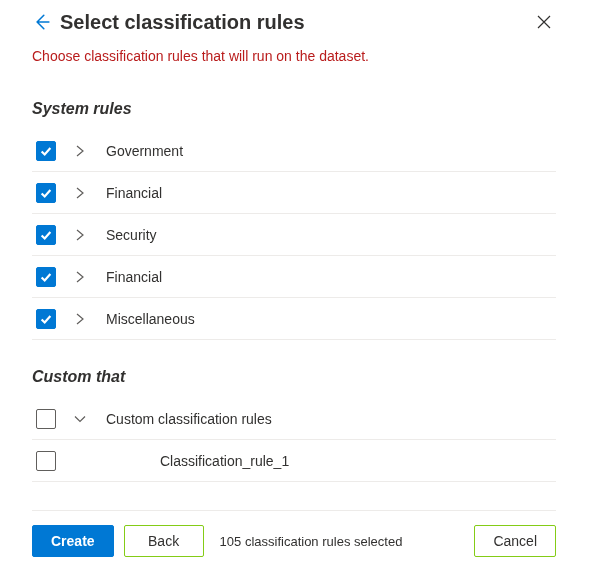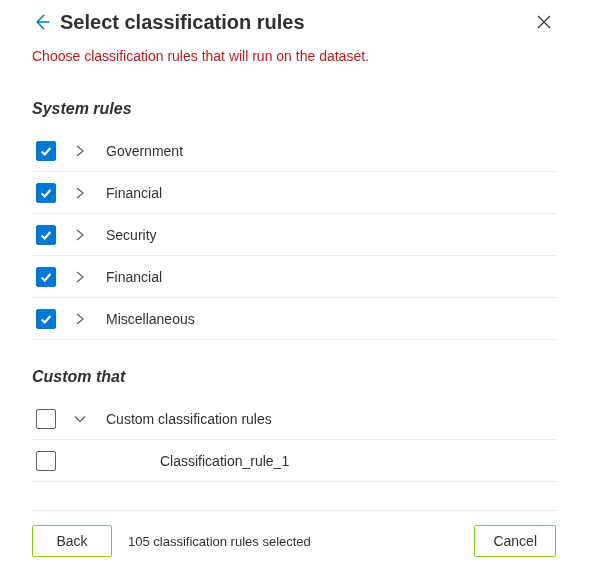--- a/index.html
+++ b/index.html
@@ -268,17 +268,18 @@
     </div>
 
     <div class="rule-row child">
       <span class="checkbox"></span>
       <span class="spacer-indent"></span>
       <span class="rule-label">Classification_rule_1</span>
     </div>
   </div>
 
   <div class="footer">
+    <button class="btn btn-primary">Create</button>
     <button class="btn btn-default">Back</button>
     <span class="status-text">105 classification rules selected</span>
     <button class="btn btn-default">Cancel</button>
   </div>
 </div>
 
 </body></html>

